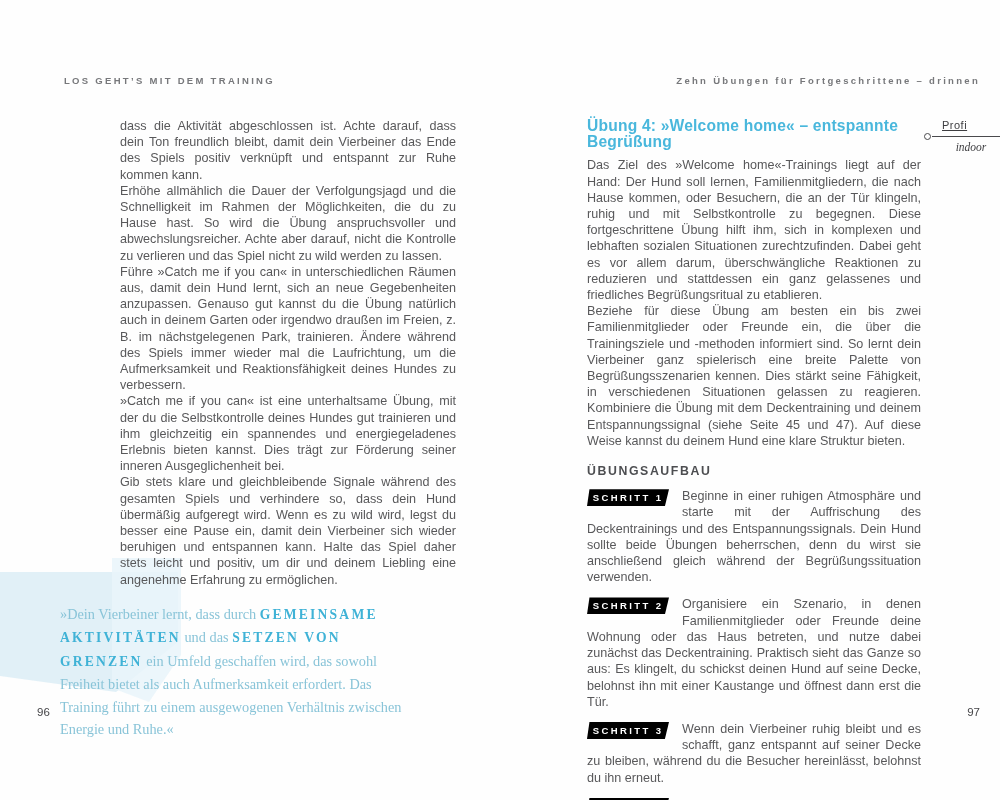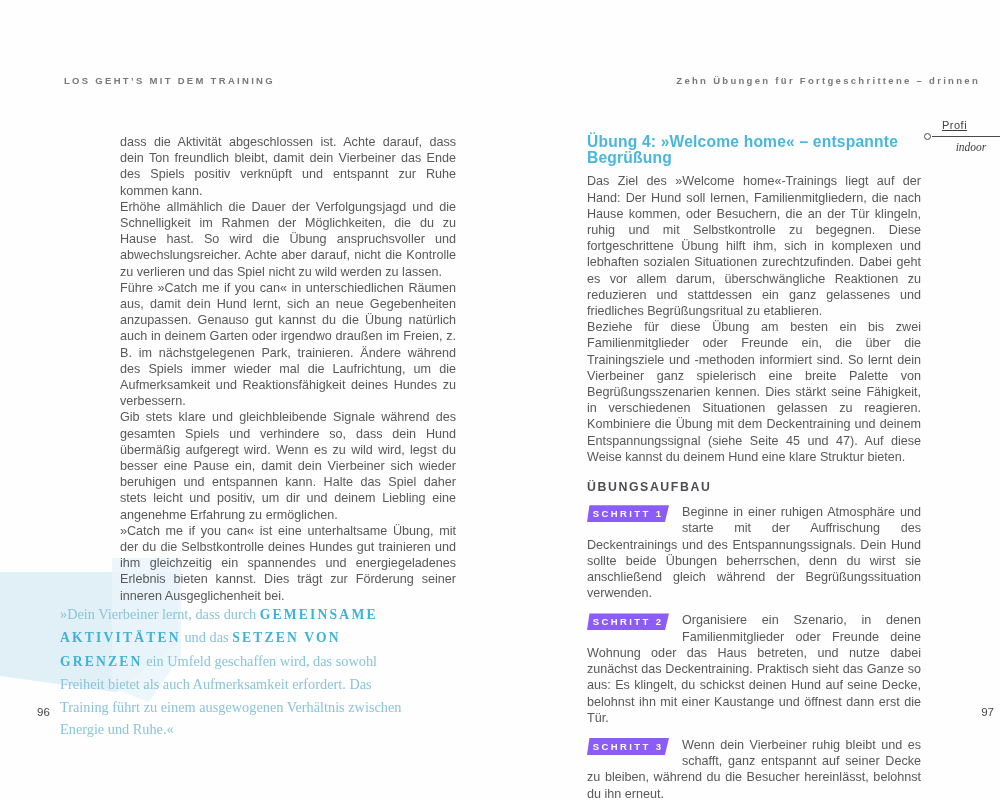--- a/index.html
+++ b/index.html
@@ -12,40 +12,40 @@
   
   .run-head{
     position:absolute;top:75px;font-size:9.5px;font-weight:bold;
     letter-spacing:2.3px;color:#77787b;white-space:nowrap;
   }
   .run-head.left{left:38px;padding-left:26px;}
   .run-head.right{right:20px;text-align:right;}
   
   .pagenum{position:absolute;top:706px;font-size:11.5px;color:#454548;}
   .pagenum.left{left:37px;}
-  .pagenum.right{right:6px;}
+  .pagenum.right{right:20px;}
   
-  .col{position:absolute;top:134px;width:336px;font-size:12.6px;
+  .col{position:absolute;top:118px;width:336px;font-size:12.6px;
        line-height:16.2px;color:#58585a;text-align:justify;}
   .col.leftcol{left:120px;}
   .col.rightcol{left:587px;width:334px;}
   .col p{margin:0;}
   .sec-head{
     font-size:12.3px;font-weight:bold;letter-spacing:1.6px;color:#4d4e51;
     margin:14px 0 6px 0;text-align:left;
   }
   .ex-title{
     font-size:15.6px;font-weight:bold;color:#49b7dc;margin:0 0 7px 0;
     text-align:left;letter-spacing:0.2px;
   }
   
   .step{margin-bottom:11px;overflow:visible;}
   .step::after{content:"";display:block;clear:both;}
   .step-badge{
-    float:left;background:#8b5cf6;color:#ffffff;font-size:9.5px;font-weight:bold;
+    float:left;background:#000000;color:#ffffff;font-size:9.5px;font-weight:bold;
     letter-spacing:2.4px;width:82px;height:17px;line-height:17.5px;text-align:center;
     margin:1px 13px 2px 0;clip-path:polygon(3% 0,100% 0,95% 100%,0 100%);
   }
   
   .level-tag{position:absolute;left:924px;top:119px;width:76px;font-size:11px;color:#3e3e41;}
   .level-name{text-align:left;padding-left:18px;letter-spacing:0.5px;text-decoration:underline;}
   .level-rule{display:flex;align-items:center;margin:2px 0 1px 0;}
   .level-dot{width:5px;height:5px;border:1.5px solid #4a4a4d;border-radius:50%;background:#fff;flex:0 0 auto;}
   .level-line{flex:1 1 auto;border-top:1.6px solid #4a4a4d;margin-left:1px;}
   .level-loc{text-align:center;padding-left:18px;font-style:italic;font-family:"Liberation Serif",serif;font-size:11.5px;}
@@ -69,22 +69,22 @@
 
   <div class="run-head left">LOS GEHT’S MIT DEM TRAINING</div>
   <div class="run-head right">Zehn Übungen für Fortgeschrittene – drinnen</div>
 
   <div class="col leftcol">
     <p>dass die Aktivität abgeschlossen ist. Achte darauf, dass dein Ton freundlich bleibt, damit dein Vierbeiner das Ende des Spiels positiv verknüpft und entspannt zur Ruhe kommen kann.</p>
 
     <p>Erhöhe allmählich die Dauer der Verfolgungsjagd und die Schnelligkeit im Rahmen der Möglichkeiten, die du zu Hause hast. So wird die Übung anspruchsvoller und abwechslungsreicher. Achte aber darauf, nicht die Kontrolle zu verlieren und das Spiel nicht zu wild werden zu lassen.</p>
     <p>Führe »Catch me if you can« in unterschiedlichen Räumen aus, damit dein Hund lernt, sich an neue Gegebenheiten anzupassen. Genauso gut kannst du die Übung natürlich auch in deinem Garten oder irgendwo draußen im Freien, z. B. im nächstgelegenen Park, trainieren. Ändere während des Spiels immer wieder mal die Laufrichtung, um die Aufmerksamkeit und Reaktionsfähigkeit deines Hundes zu verbessern.</p>
 
+    <p>»Catch me if you can« ist eine unterhaltsame Übung, mit der du die Selbstkontrolle deines Hundes gut trainieren und ihm gleichzeitig ein spannendes und energiegeladenes Erlebnis bieten kannst. Dies trägt zur Förderung seiner inneren Ausgeglichenheit bei.</p>
     <p>Gib stets klare und gleichbleibende Signale während des gesamten Spiels und verhindere so, dass dein Hund übermäßig aufgeregt wird. Wenn es zu wild wird, legst du besser eine Pause ein, damit dein Vierbeiner sich wieder beruhigen und entspannen kann. Halte das Spiel daher stets leicht und positiv, um dir und deinem Liebling eine angenehme Erfahrung zu ermöglichen.</p>
-    <p>»Catch me if you can« ist eine unterhaltsame Übung, mit der du die Selbstkontrolle deines Hundes gut trainieren und ihm gleichzeitig ein spannendes und energiegeladenes Erlebnis bieten kannst. Dies trägt zur Förderung seiner inneren Ausgeglichenheit bei.</p>
   </div>
 
   <div class="quote"><span>»Dein Vierbeiner lernt, dass durch </span><span class="q-strong">GEMEINSAME AKTIVITÄTEN</span><span> und das </span><span class="q-strong">SETZEN VON GRENZEN</span><span> ein Umfeld geschaffen wird, das sowohl Freiheit bietet als auch Aufmerksamkeit erfordert. Das Training führt zu einem ausgewogenen Verhältnis zwischen Energie und Ruhe.«</span></div>
 
   <div class="col rightcol">
     <div class="ex-title">Übung 4: »Welcome home« – entspannte Begrüßung</div>
     <p>Das Ziel des »Welcome home«-Trainings liegt auf der Hand: Der Hund soll lernen, Familienmitgliedern, die nach Hause kommen, oder Besuchern, die an der Tür klingeln, ruhig und mit Selbstkontrolle zu begegnen. Diese fortgeschrittene Übung hilft ihm, sich in komplexen und lebhaften sozialen Situationen zurechtzufinden. Dabei geht es vor allem darum, überschwängliche Reaktionen zu reduzieren und stattdessen ein ganz gelassenes und friedliches Begrüßungsritual zu etablieren.</p>
     <p>Beziehe für diese Übung am besten ein bis zwei Familienmitglieder oder Freunde ein, die über die Trainingsziele und -methoden informiert sind. So lernt dein Vierbeiner ganz spielerisch eine breite Palette von Begrüßungsszenarien kennen. Dies stärkt seine Fähigkeit, in verschiedenen Situationen gelassen zu reagieren. Kombiniere die Übung mit dem Deckentraining und deinem Entspannungssignal (siehe Seite 45 und 47). Auf diese Weise kannst du deinem Hund eine klare Struktur bieten.</p>
 
     <div class="sec-head" style="margin-top:14px;margin-bottom:9px;">ÜBUNGSAUFBAU</div>

